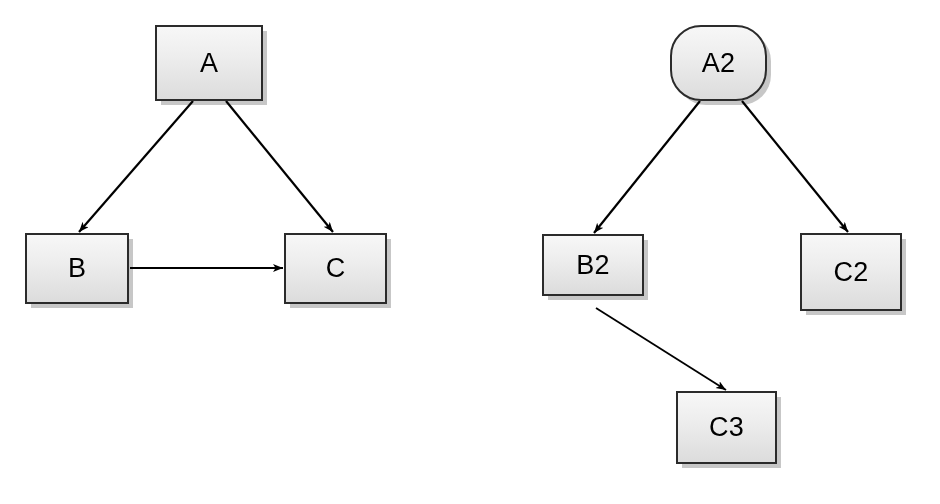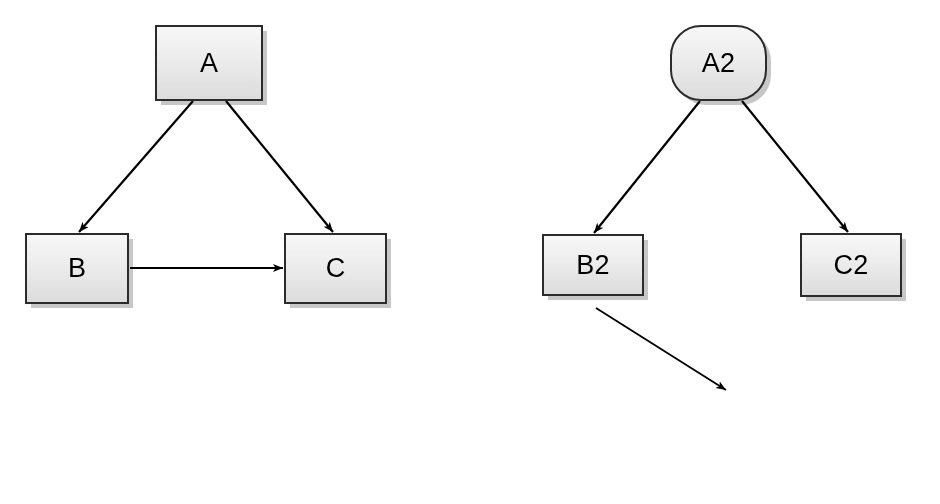--- a/index.html
+++ b/index.html
@@ -77,17 +77,20 @@
   <div class="node" style="left: 284px; top: 233px; width: 103px; height: 71px;">
     <span class="node-label">C</span>
   </div>
 
   <div class="node" style="left: 670px; top: 25px; width: 97px; height: 76px; border-radius: 31px;">
     <span class="node-label">A2</span>
   </div>
   <div class="node" style="left: 542px; top: 234px; width: 102px; height: 62px;">
     <span class="node-label">B2</span>
   </div>
-  <div class="node" style="left: 800px; top: 233px; width: 102px; height: 64px;">
+  <div class="node" style="left: 800px; top: 233px; width: 102px; height: 78px;">
     <span class="node-label">C2</span>
+  </div>
+  <div class="node" style="left: 676px; top: 391px; width: 101px; height: 73px;">
+    <span class="node-label">C3</span>
   </div>
 
 </div>
 
 </body></html>

